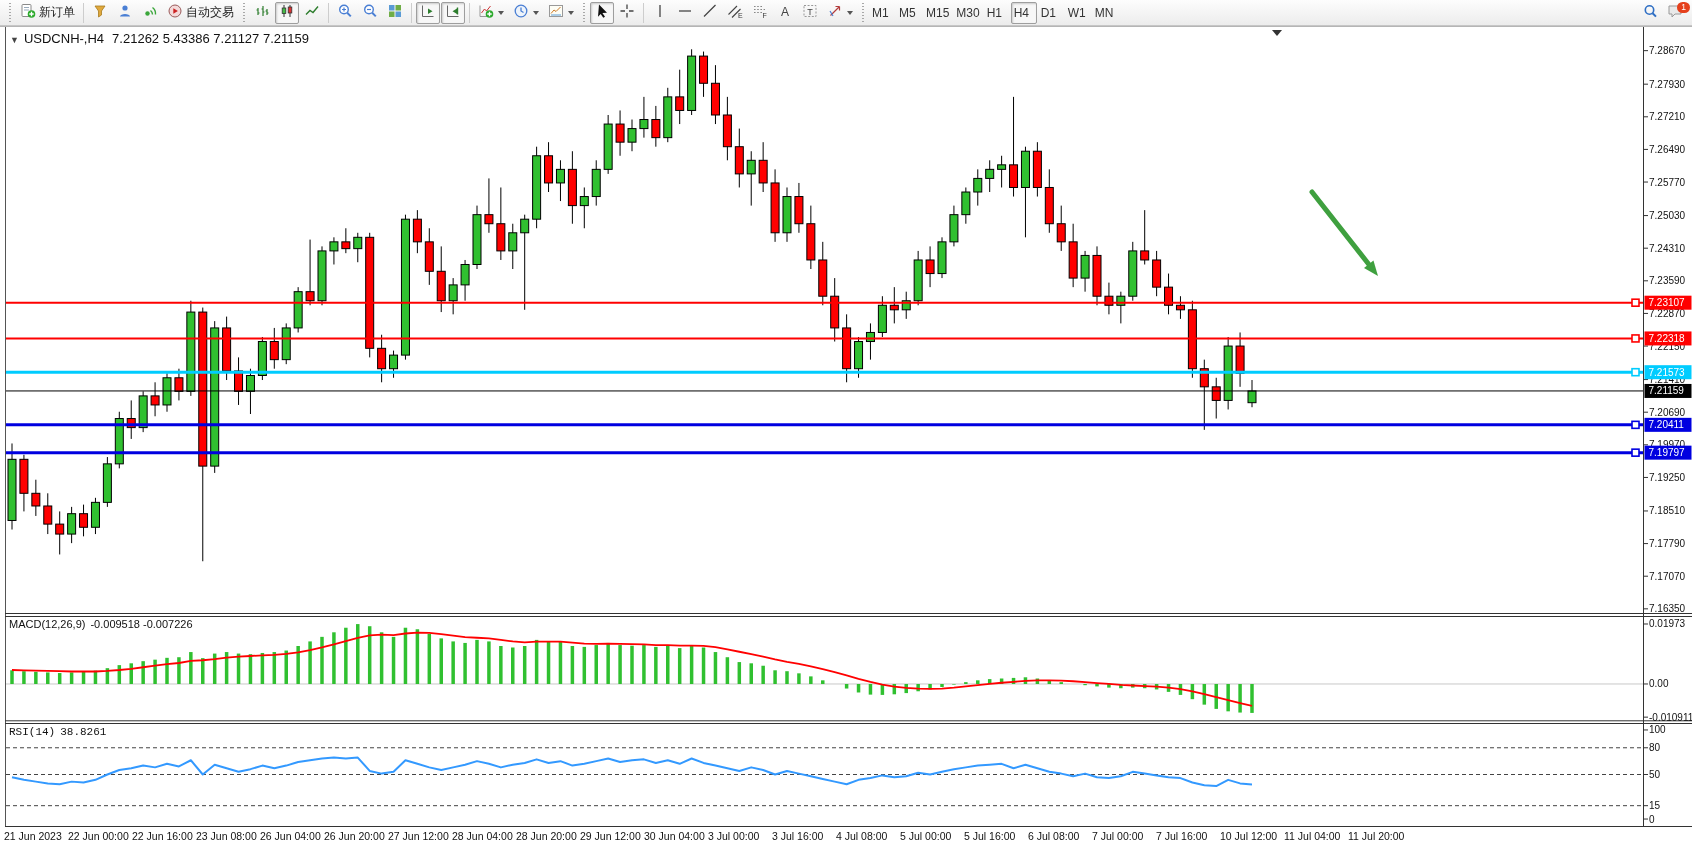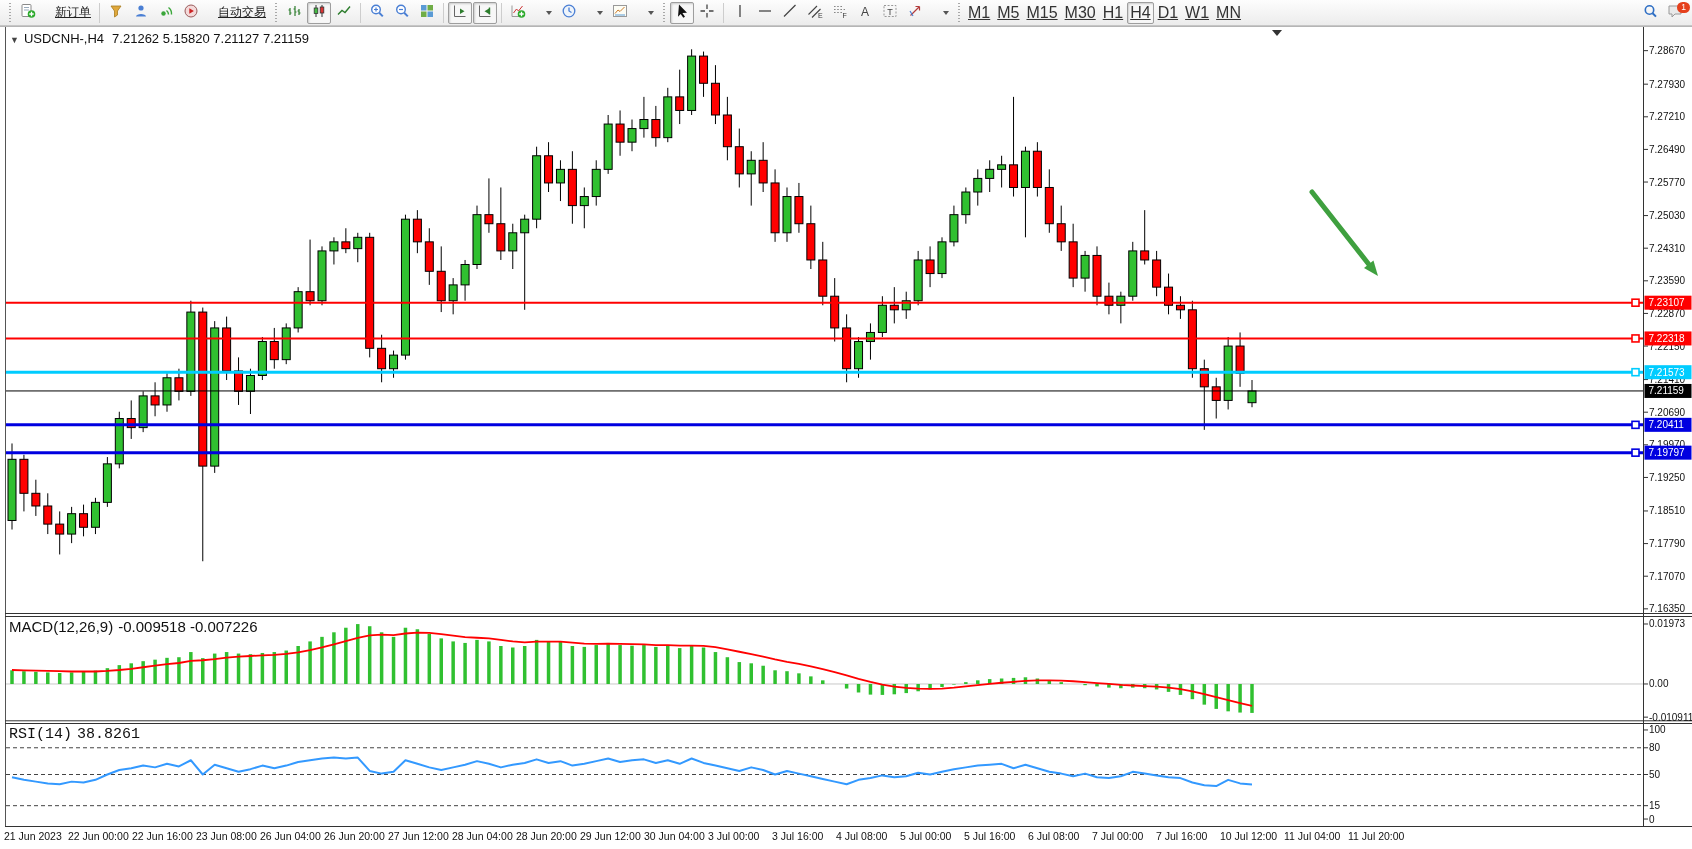--- a/index.html
+++ b/index.html
@@ -1,37 +1,37 @@
 <!DOCTYPE html>
 <html><head>
 <meta charset="utf-8">
 <style>
   html,body{margin:0;padding:0;}
   body{width:1692px;height:849px;overflow:hidden;font-family:"Liberation Sans",sans-serif;background:#fff;position:relative;}
   
   .toolbar{position:absolute;top:0;left:0;width:1692px;height:26px;background:linear-gradient(#fdfdfd,#ececec);
     border-bottom:1px solid #c6c6c6;display:flex;align-items:center;padding:0 5px;box-sizing:border-box;gap:1px;z-index:5;}
   .tbtn{height:22px;min-width:24px;display:flex;align-items:center;justify-content:flex-start;background:transparent;
-    border:1px solid transparent;border-radius:2px;font-size:12px;color:#222;padding:0 3px;gap:19px;font-family:inherit;cursor:default;text-decoration:underline;}
+    border:1px solid transparent;border-radius:2px;font-size:12px;color:#222;padding:0 3px;gap:3px;font-family:inherit;cursor:default;}
   .tbtn.pressed{background:#f7f7f7;border:1px solid #9e9e9e;box-shadow:inset 1px 1px 2px rgba(0,0,0,.18);}
   .tbtn .lbl{font-size:12px;white-space:nowrap;}
-  .tf{min-width:26px;font-size:16px;color:#333;padding:0 2px;}
+  .tf{min-width:26px;font-size:12px;color:#333;padding:0 2px;}
   .sep{width:1px;height:20px;background:#cdcdcd;margin:0 3px;flex:none;}
   .handle{width:4px;height:20px;margin:0 3px;flex:none;background-image:repeating-linear-gradient(to bottom,#a8a8a8 0 1px,transparent 1px 3px);
     background-size:2px 100%;background-position:center;background-repeat:no-repeat;}
   .caret{width:0;height:0;border-left:3px solid transparent;border-right:3px solid transparent;border-top:4px solid #555;margin-left:1px;}
   .spacer{flex:1;}
   .chatwrap{position:relative;}
   .badge{position:absolute;top:0px;right:-3px;min-width:11px;height:11px;border-radius:6px;background:#e5401c;color:#fff;
     font-size:8.5px;line-height:11px;text-align:center;padding:0 1px;}
   
   #title{position:absolute;top:31px;left:10px;font-size:13px;color:#111;z-index:3;white-space:nowrap;}
   #title .glyph{font-size:9px;color:#444;margin-right:5px;}
   #title .vals{margin-left:8px;}
-  #macdlab,#rsilab{position:absolute;left:9px;font-size:15px;color:#111;z-index:3;white-space:nowrap;}
+  #macdlab,#rsilab{position:absolute;left:9px;font-size:11px;color:#111;z-index:3;white-space:nowrap;}
   #macdlab{top:618px;}
   #rsilab{top:726px;font-family:Liberation Mono, monospace;}
   #macdlab .vals,#rsilab .vals{margin-left:5px;}
   svg#cv{position:absolute;top:0;left:0;z-index:1;}
   svg text{font-family:"Liberation Sans",sans-serif;}
 </style>
 </head>
 <body>
 
 <div class="toolbar">
@@ -683,20 +683,20 @@
     <text x="964" y="840" font-size="10.5px" fill="#111">5 Jul 16:00</text>
     <text x="1028" y="840" font-size="10.5px" fill="#111">6 Jul 08:00</text>
     <text x="1092" y="840" font-size="10.5px" fill="#111">7 Jul 00:00</text>
     <text x="1156" y="840" font-size="10.5px" fill="#111">7 Jul 16:00</text>
     <text x="1220" y="840" font-size="10.5px" fill="#111">10 Jul 12:00</text>
     <text x="1284" y="840" font-size="10.5px" fill="#111">11 Jul 04:00</text>
     <text x="1348" y="840" font-size="10.5px" fill="#111">11 Jul 20:00</text>
   </svg>
 
 <div id="title">
-  <span class="glyph">▼</span><span>USDCNH-,H4</span><span class="vals">7.21262 5.15820 7.21127 7.21159</span>
+  <span class="glyph">▼</span><span>USDCNH-,H4</span><span class="vals">7.21262 5.43386 7.21127 7.21159</span>
 </div>
 <div id="macdlab">
   <span>MACD(12,26,9)</span><span class="vals">-0.009518 -0.007226</span>
 </div>
 <div id="rsilab">
   <span>RSI(14)</span><span class="vals">38.8261</span>
 </div>
 
 </body></html>

